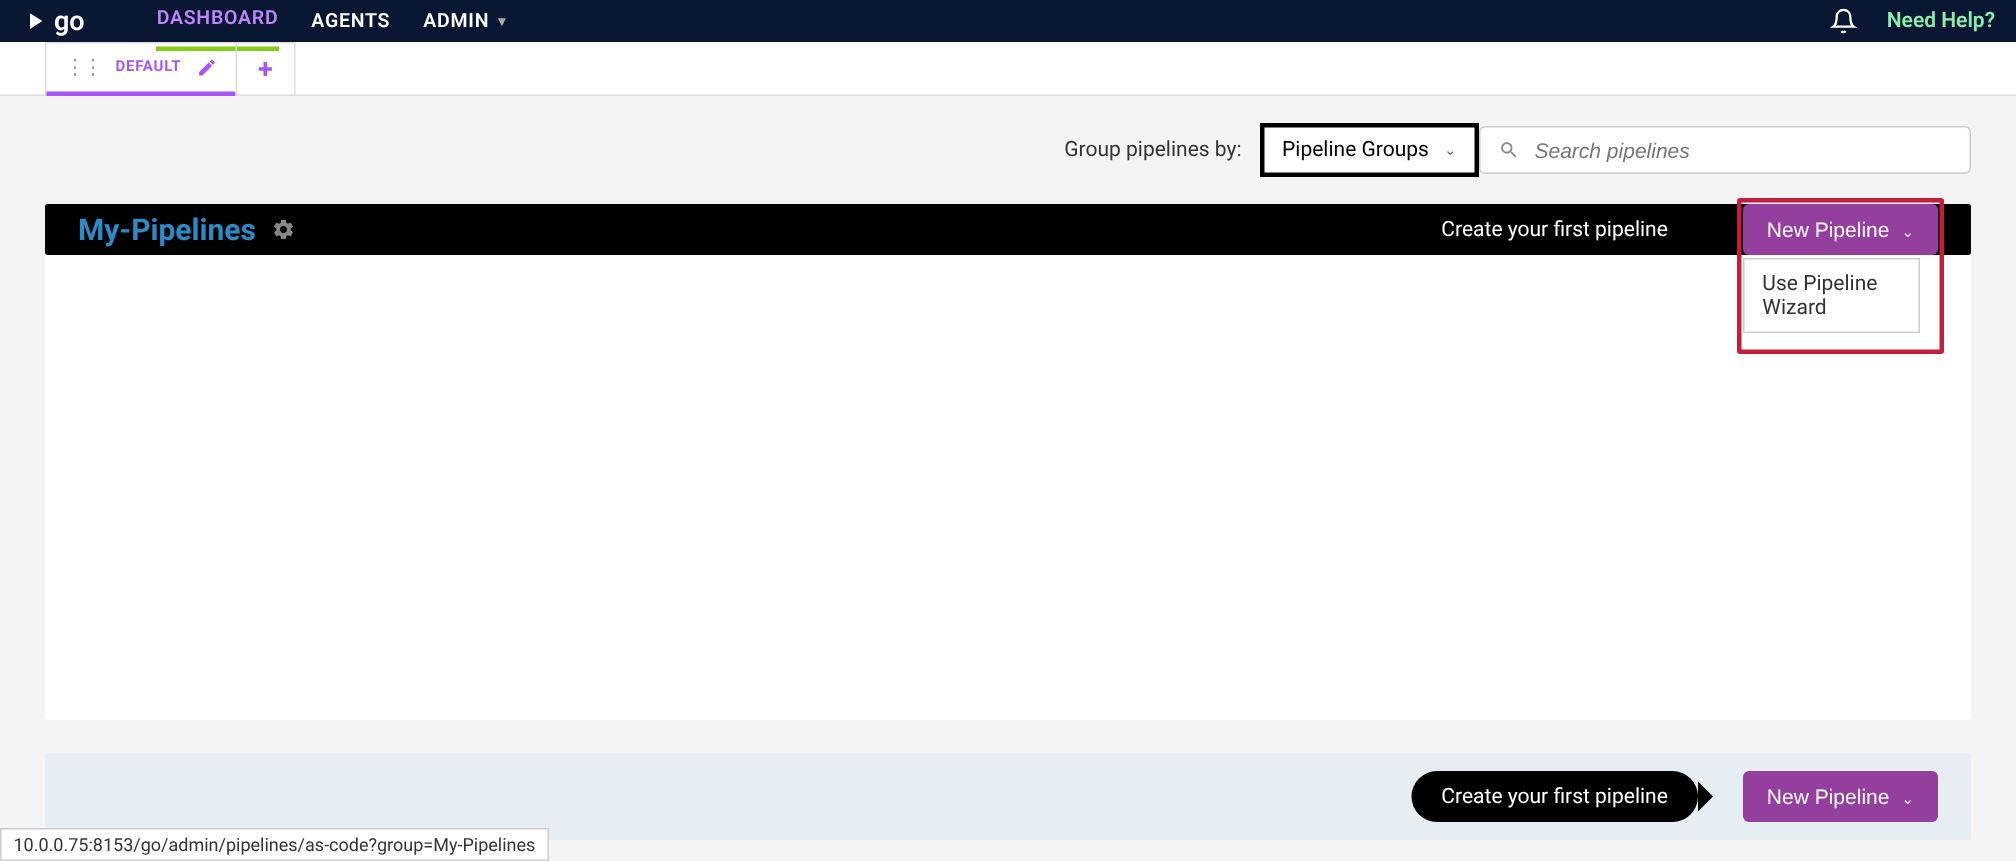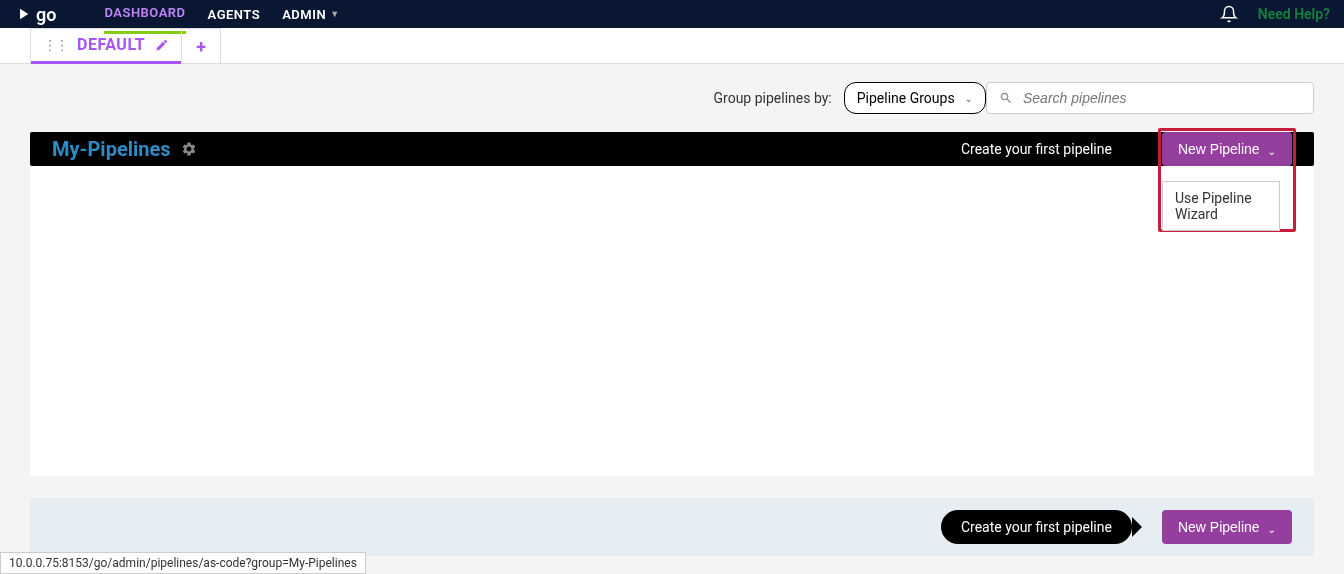--- a/index.html
+++ b/index.html
@@ -6,50 +6,50 @@
 body { font-family: -apple-system, BlinkMacSystemFont, "Segoe UI", Roboto, Arial, sans-serif; background: #f4f4f4; width: 1344px; height: 574px; overflow: hidden; position: relative; }
 
 .topnav { background: #0a1733; height: 28px; display: flex; align-items: center; padding: 0 14px; color: #fff; }
 .logo { display: flex; align-items: center; gap: 4px; font-weight: 600; font-size: 18px; margin-right: 48px; }
 .logo svg { width: 18px; height: 18px; }
 .nav-links { display: flex; gap: 22px; }
 .nav-link { color: #fff; font-size: 13px; font-weight: 600; letter-spacing: 0.5px; text-decoration: none; padding: 11px 0; cursor: pointer; display: flex; align-items: center; gap: 4px; }
 .nav-link.active { color: #c084fc; border-bottom: 3px solid #84cc16; }
 .nav-right { margin-left: auto; display: flex; align-items: center; gap: 20px; }
 .bell { width: 18px; height: 18px; cursor: pointer; }
-.help-link { color: #15803d; font-size: 14px; font-weight: 600; cursor: pointer; }
+.help-link { color: #86efac; font-size: 14px; font-weight: 600; cursor: pointer; }
 
 .tabs-bar { background: #fff; border-bottom: 1px solid #ddd; display: flex; align-items: center; padding-left: 30px; height: 36px; }
 .tab-wrap { border: 1px solid #ddd; border-bottom: none; display: flex; align-items: center; height: 36px; }
 .tab { display: flex; align-items: center; gap: 10px; padding: 0 12px; height: 100%; border-bottom: 3px solid #a855f7; }
 .drag-handle { color: #999; font-size: 14px; letter-spacing: -2px; }
-.tab-label { color: #a855f7; font-size: 16px; font-weight: 700; letter-spacing: 0.5px; }
+.tab-label { color: #a855f7; font-size: 10px; font-weight: 700; letter-spacing: 0.5px; }
 .edit-icon { color: #a855f7; width: 14px; height: 14px; cursor: pointer; }
 .plus-btn { border-left: 1px solid #ddd; color: #a855f7; font-size: 18px; font-weight: 700; padding: 0 14px; height: 100%; display: flex; align-items: center; cursor: pointer; }
 
 .content { padding: 18px 30px; }
 .controls-row { display: flex; align-items: center; justify-content: flex-end; margin-bottom: 18px; }
 .group-by { display: flex; align-items: center; gap: 12px; }
 .group-by-label { font-size: 14px; color: #333; }
-.dropdown { background: #fff; border: 1px solid #000000; border-radius: 12px; padding: 7px 12px; font-size: 14px; display: flex; align-items: center; gap: 10px; cursor: pointer; }
+.dropdown { background: #fff; border: 3px solid #000000; border-radius: 0; padding: 7px 12px; font-size: 14px; display: flex; align-items: center; gap: 10px; cursor: pointer; }
 .dropdown .chev { font-size: 10px; color: #666; }
 .search-box { background: #fff; border: 1px solid #ccc; border-radius: 4px; display: flex; align-items: center; padding: 7px 12px; width: 328px; }
 .search-box svg { width: 14px; height: 14px; fill: #888; margin-right: 10px; }
 .search-box input { border: none; outline: none; font-size: 14px; font-style: italic; color: #888; flex: 1; }
 
 .group-header { background: #000000; border-radius: 2px; padding: 0 22px; display: flex; align-items: center; position: relative; }
 .group-title { color: #2c8bc7; font-size: 20px; font-weight: 700; }
 .gear { width: 16px; height: 16px; fill: #888; margin-left: 10px; cursor: pointer; }
 .tooltip { background: #000; color: #fff; font-size: 14px; padding: 9px 20px; border-radius: 20px; margin-left: auto; position: relative; }
 .tooltip::after { content: ''; position: absolute; right: -10px; top: 50%; transform: translateY(-50%); border: 10px solid transparent; border-left-color: #000; border-right: none; }
 .new-pipeline-area { position: relative; margin-left: 30px; }
 .new-pipeline-btn { background: #943e9e; color: #fff; border: none; border-radius: 4px; padding: 9px 16px; font-size: 14px; font-weight: 500; display: flex; align-items: flex-end; gap: 8px; cursor: pointer; }
 .new-pipeline-btn .chev { font-size: 10px; }
 .highlight-box { position: absolute; border: 3px solid #c41e3a; border-radius: 2px; top: -4px; left: -4px; right: -4px; bottom: -66px; pointer-events: none; }
-.pipeline-menu { position: absolute; top: 36px; left: 0; right: 12px; background: #fff; border: 1px solid #ccc; z-index: 10; margin-top: 13px; }
+.pipeline-menu { position: absolute; top: 36px; left: 0; right: 12px; background: #fff; border: 1px solid #ccc; z-index: 10; }
 .pipeline-menu-item { padding: 8px 12px; font-size: 14px; color: #333; cursor: pointer; }
 .pipeline-menu-item.hover { background: #ddd; }
 
 .empty-area { background: #fff; height: 310px; border-radius: 2px; }
 
 .second-group { background: #e6eef3; border-radius: 2px; padding: 12px 22px; display: flex; align-items: center; margin-top: 22px; }
 
 .status-bar { position: absolute; bottom: 0; left: 0; background: #fff; border: 1px solid #ccc; padding: 3px 8px; font-size: 12px; color: #333; }
 </style>
 </head>

